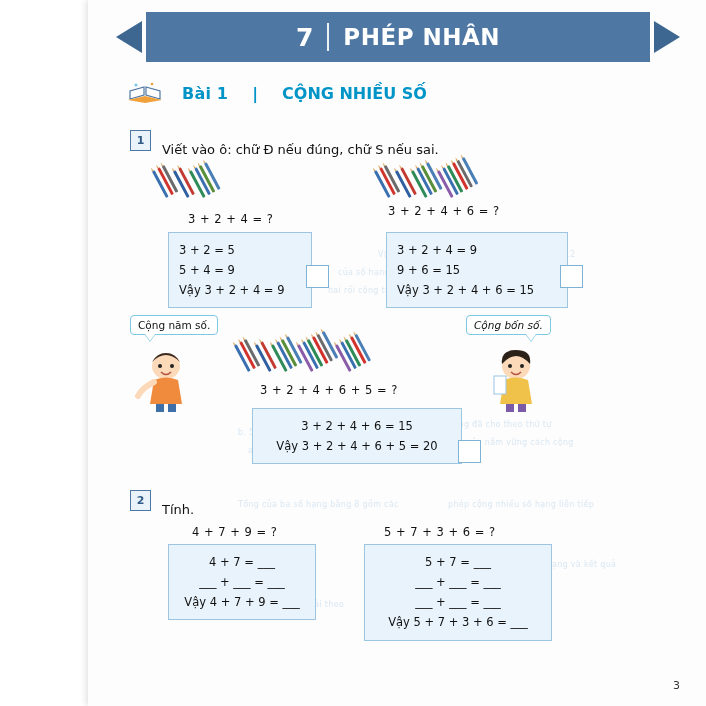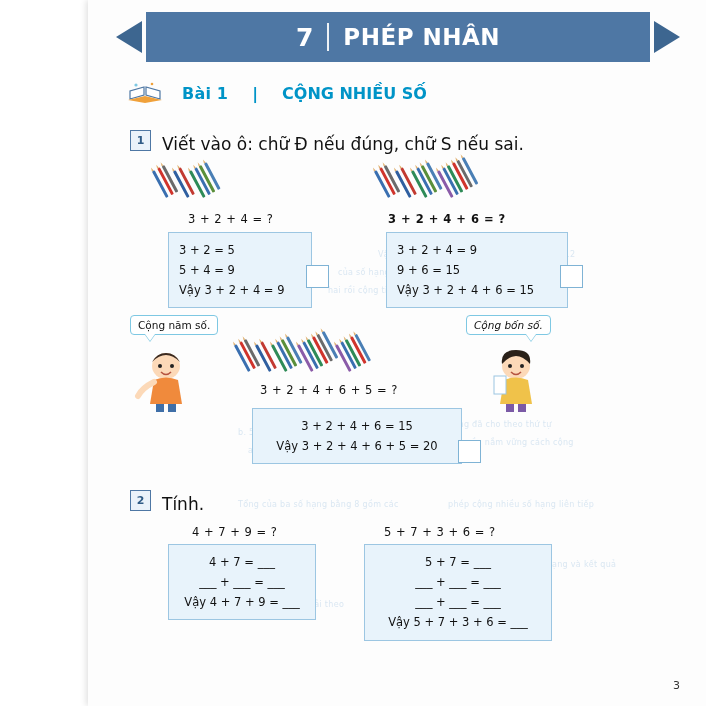--- a/index.html
+++ b/index.html
@@ -69,21 +69,21 @@
   .lesson-name{color:#0094c7;font-size:16px;font-weight:bold;}
 
   
   .exnum{
     position:absolute;width:19px;height:19px;
     border:1px solid #4e77a4;background:#eaf2fa;
     color:#2f5b86;font-size:11px;font-weight:bold;
     display:flex;align-items:center;justify-content:center;
   }
   .exinstr{
-    position:absolute;font-size:17px;color:#111;
+    position:absolute;font-size:13px;color:#111;margin-top:8px;
   }
 
   
   .pencils{position:absolute;display:flex;align-items:flex-end;gap:7px;}
   .pgroup{display:flex;gap:2.5px;transform:rotate(-28deg);transform-origin:bottom left;}
   .pencil{
     width:3px;height:30px;border-radius:1px;position:relative;
   }
   .pencil:after{
     content:"";position:absolute;left:0;top:-4px;
@@ -216,21 +216,21 @@
         <i class="pencil" style="background:#8a5ba8"></i>
         <i class="pencil" style="background:#3a6fb0"></i>
         <i class="pencil" style="background:#2e8b57"></i>
         <i class="pencil" style="background:#d0342c"></i>
         <i class="pencil" style="background:#6b6b6b"></i>
         <i class="pencil" style="background:#4a7fb5"></i>
       </span>
   </div>
 
   <div class="eqline" style="left:82px;top:212px;margin-left:18px;">3 + 2 + 4 = ?</div>
-  <div class="eqline" style="left:300px;top:212px;font-weight:bold;">3 + 2 + 4 + 6 = ?</div>
+  <div class="eqline" style="left:300px;top:204px;">3 + 2 + 4 + 6 = ?</div>
 
   <div class="abox" style="left:80px;top:232px;width:122px;">
     <div>3 + 2 = 5</div>
     <div>5 + 4 = 9</div>
     <div>Vậy 3 + 2 + 4 = 9</div>
   </div>
   <div class="sqbox" style="left:218px;top:265px;"></div>
 
   <div class="abox" style="left:298px;top:232px;width:160px;">
     <div>3 + 2 + 4 = 9</div>

